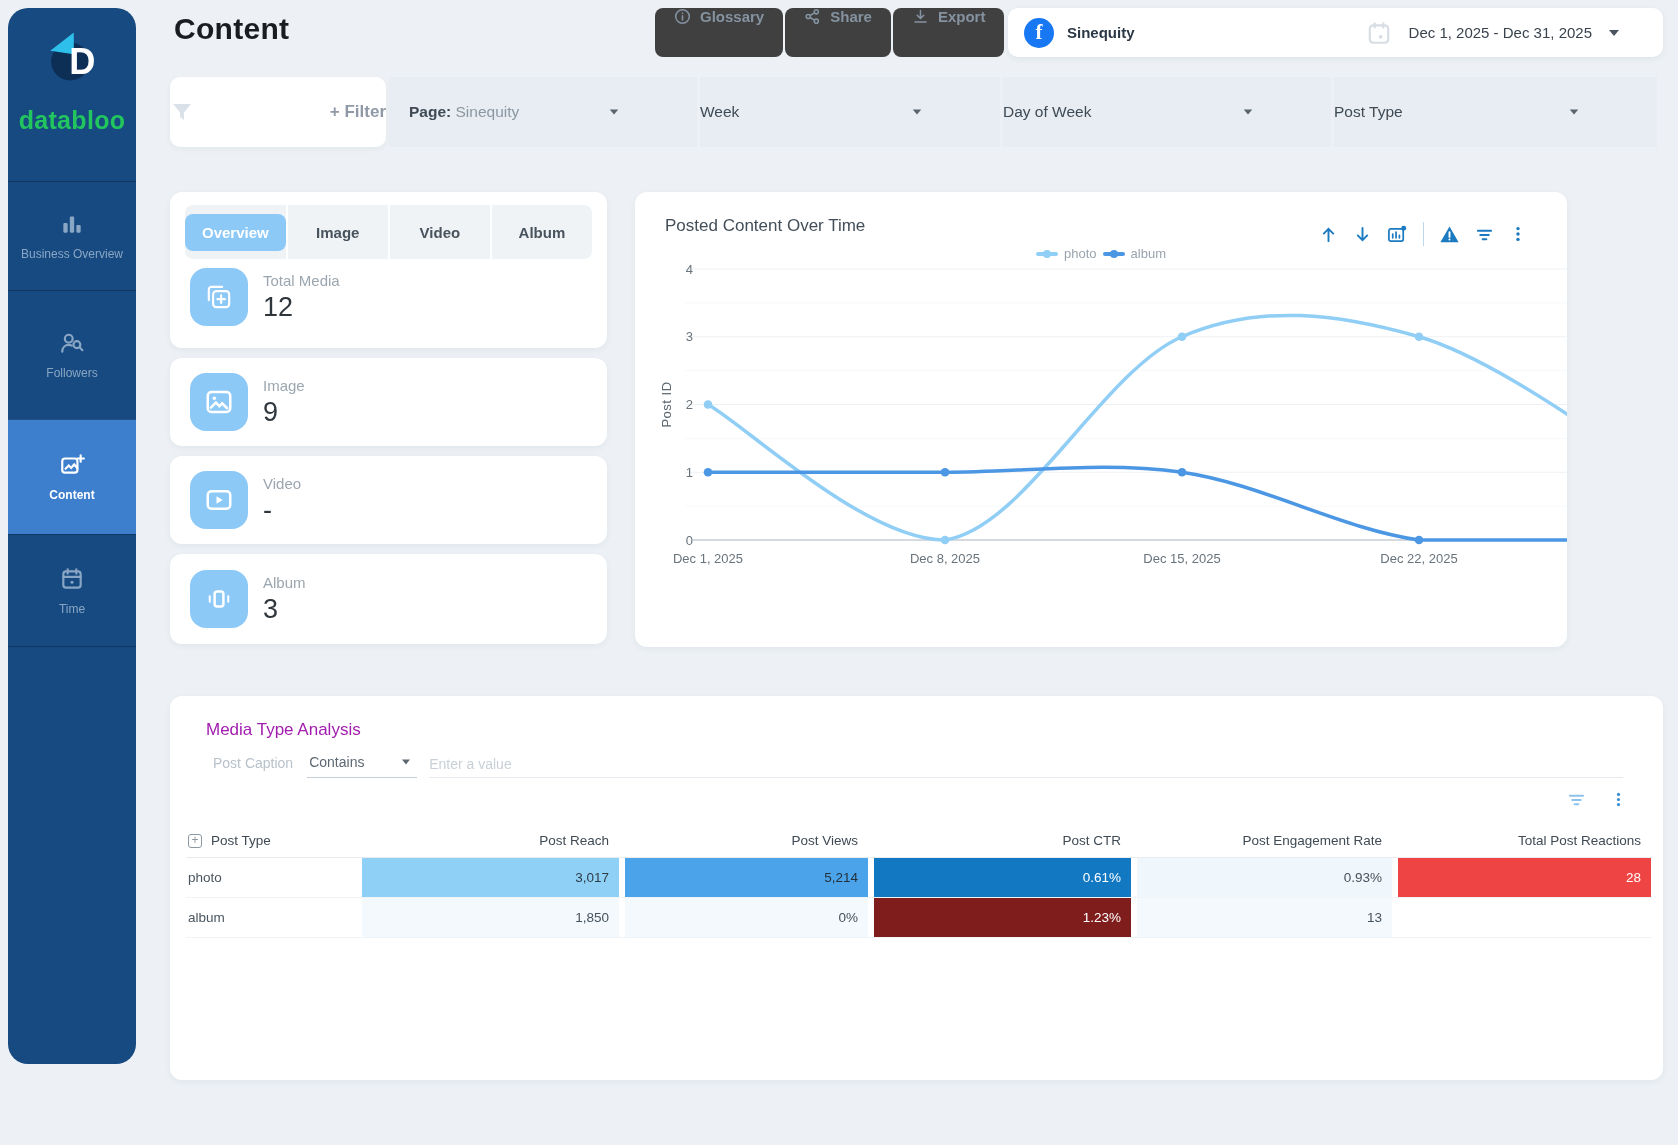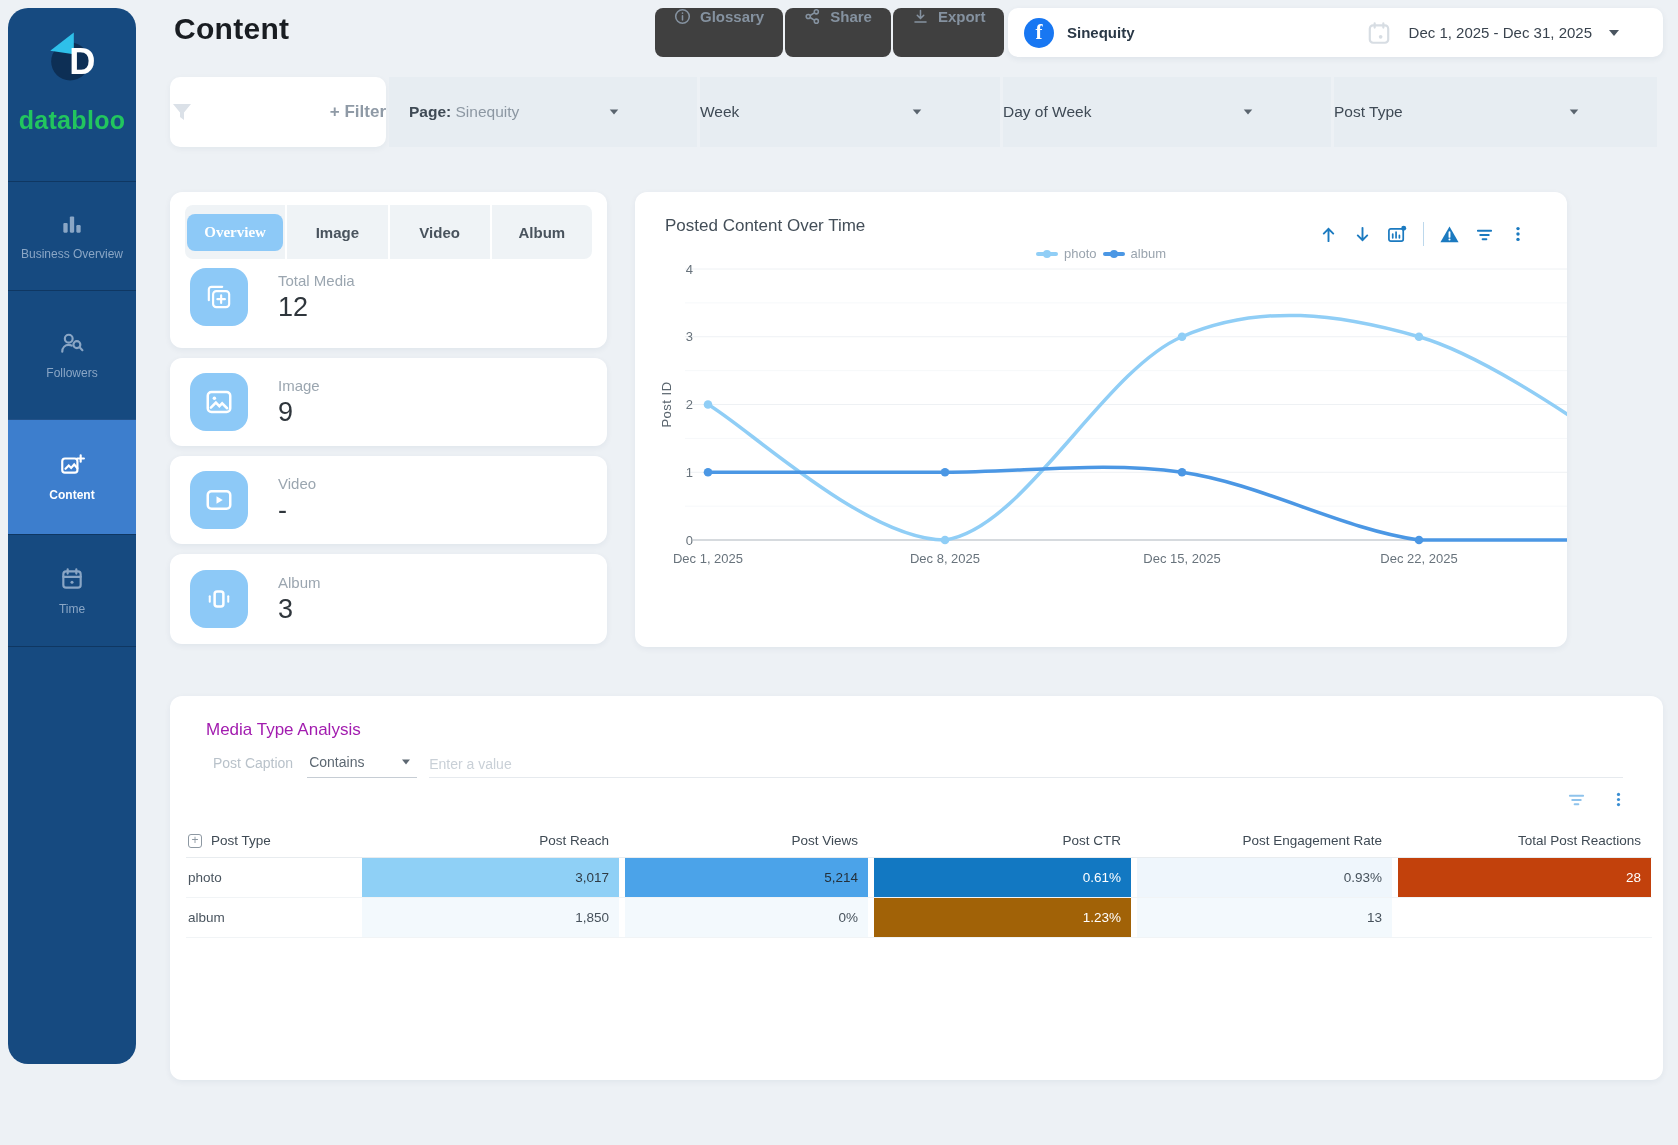--- a/index.html
+++ b/index.html
@@ -42,24 +42,24 @@
   .seg-label { font-size:15.5px; color:#3f4a55; font-weight:500; }
   .seg-label b { font-weight:700;padding-left:20px; }
   .seg-label .muted { color:#8c97a2; font-weight:500; }
 
   
   .tabs { position:absolute; left:15px; right:15px; top:13px; height:54px; display:flex; gap:2px; }
   .tab { flex:1; background:#eff3f6; display:flex; align-items:center; justify-content:center; cursor:pointer; }
   .tab:first-child { border-radius:8px 0 0 8px; }
   .tab:last-child { border-radius:0 8px 8px 0; }
   .tab-label { font-size:15px; font-weight:600; color:#49535d; }
-  .tab-pill { background:#8dc9f7; color:#fff; font-size:15px; font-weight:600; padding:10px 17px; border-radius:8px;font-family:Liberation Serif, serif; }
+  .tab-pill { background:#8dc9f7; color:#fff; font-size:15px; font-weight:600; padding:10px 17px; border-radius:8px; }
   .stat-row { position:absolute; left:20px; right:16px; display:flex; align-items:center; }
   .stat-icon { width:58px; height:58px; border-radius:16px; background:#8dc9f7; display:flex; align-items:center; justify-content:center; flex:none; }
-  .stat-text { margin-left:30px; }
+  .stat-text { margin-left:15px; }
   .stat-label { font-size:15px; color:#9ba6b0; margin-bottom:3px; }
   .stat-value { font-size:27px; color:#2f363c; font-weight:500; }
 
   
   #chart-card { left:635px; top:192px; width:932px; height:455px; overflow:hidden; }
   .chart-title { position:absolute; left:30px; top:24px; font-size:17px; color:#434e58; font-weight:500; }
   .chart-toolbar { position:absolute; right:40px; top:30px; display:flex; align-items:center; gap:15px; color:#1b7ac0; }
   .tb-divider { width:1px; height:24px; background:#bdd8ec; }
   .chart-legend { position:absolute; left:0; right:0; top:54px; display:flex; justify-content:center; gap:6px; }
   .legend-item { display:flex; align-items:center; gap:6px; cursor:pointer; }
@@ -396,23 +396,23 @@
         <div class="t-hcell">Post CTR</div>
         <div class="t-hcell">Post Engagement Rate</div>
         <div class="t-hcell">Total Post Reactions</div>
       </div>
       <div class="t-row">
         <div class="t-cell type">photo</div>
         <div class="t-cell" style="background: rgb(143, 208, 246); color: rgb(47, 59, 69);">3,017</div>
         <div class="t-cell" style="background: rgb(75, 163, 233); color: rgb(36, 49, 60);">5,214</div>
         <div class="t-cell" style="background: rgb(18, 120, 194); color: rgb(255, 255, 255);">0.61%</div>
         <div class="t-cell" style="background: rgb(239, 246, 252); color: rgb(71, 82, 92);">0.93%</div>
-        <div class="t-cell" style="background: #c2410c; color: rgb(255, 255, 255);">28</div>
+        <div class="t-cell" style="background: #ef4444; color: rgb(255, 255, 255);">28</div>
       </div>
       <div class="t-row">
         <div class="t-cell type">album</div>
         <div class="t-cell" style="background: rgb(243, 249, 253); color: rgb(71, 82, 92);">1,850</div>
         <div class="t-cell" style="background: rgb(243, 249, 253); color: rgb(71, 82, 92);">0%</div>
-        <div class="t-cell" style="background: #a16207; color: rgb(255, 255, 255);">1.23%</div>
+        <div class="t-cell" style="background: #7f1d1d; color: rgb(255, 255, 255);">1.23%</div>
         <div class="t-cell" style="background: rgb(243, 249, 253); color: rgb(71, 82, 92);">13</div>
       </div>
     </div>
 </div>
 
 </body></html>

